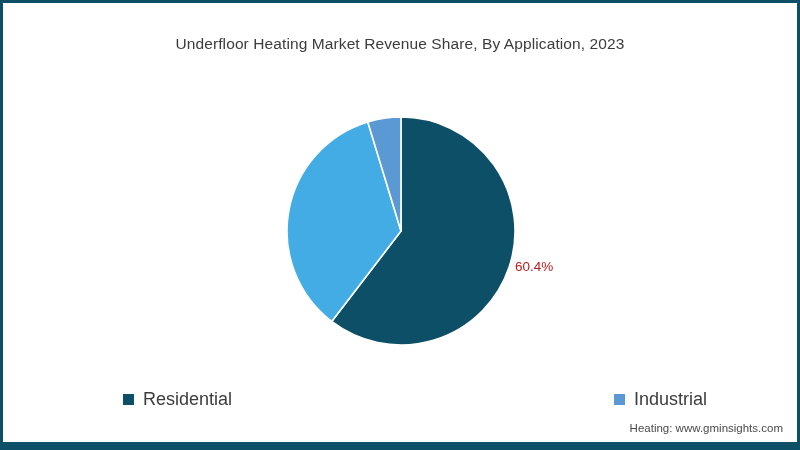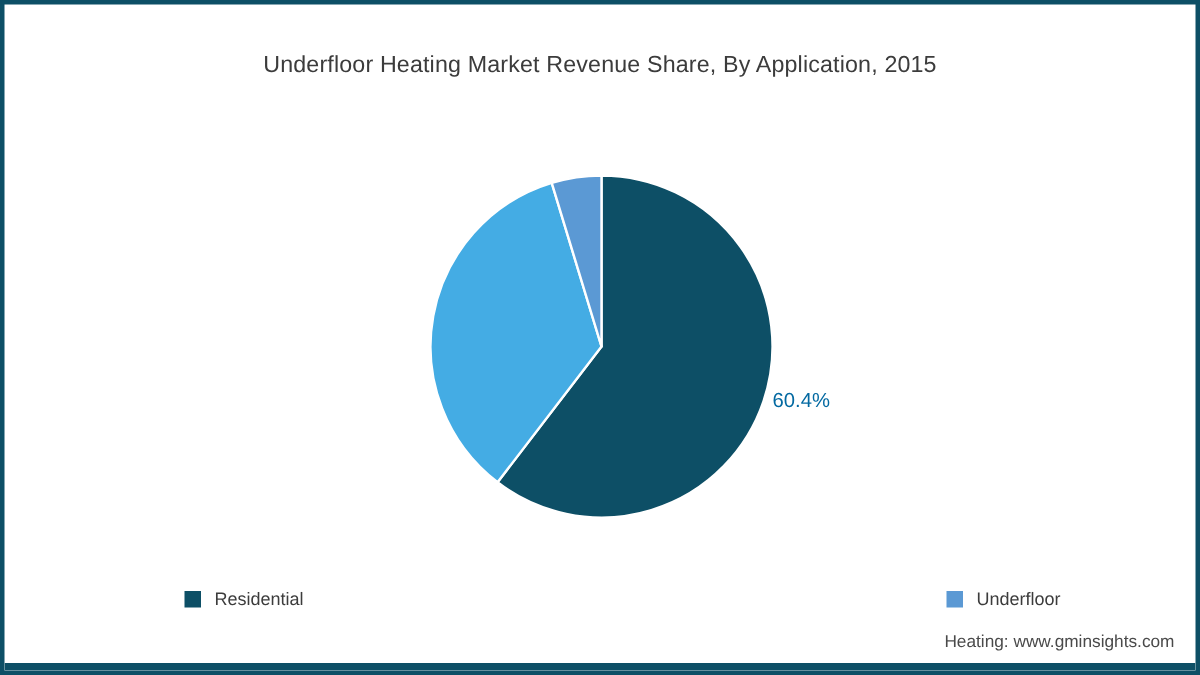--- a/index.html
+++ b/index.html
@@ -47,21 +47,21 @@
   .slice-sep {
     stroke: #ffffff;
     stroke-width: 1.6;
     stroke-linejoin: round;
   }
   .pie-label {
     position: absolute;
     left: 512px;
     top: 256px;
     font-size: 13.5px;
-    color: #0369a1;
+    color: #b91c1c;
     white-space: nowrap;
   }
   .legend {
     position: absolute;
     left: 120px;
     right: 90px;
     top: 385px;
     height: 22px;
     display: flex;
     flex-direction: row;
@@ -75,21 +75,21 @@
     gap: 9px;
     white-space: nowrap;
   }
   .legend-swatch {
     width: 11px;
     height: 11px;
     flex: 0 0 auto;
     display: block;
   }
   .legend-label {
-    font-size: 12px;
+    font-size: 18px;
     color: #3c3c3c;
     line-height: 1;
   }
   .source-note {
     position: absolute;
     right: 14px;
     bottom: 13px;
     font-size: 11.5px;
     color: #4a4a4a;
     white-space: nowrap;
@@ -101,41 +101,41 @@
     bottom: 0;
     height: 5px;
     background: #0d4f66;
   }
 </style>
 </head>
 <body>
 
 <div class="canvas">
 
-  <div class="chart-title">Underfloor Heating Market Revenue Share, By Application, 2015</div>
+  <div class="chart-title">Underfloor Heating Market Revenue Share, By Application, 2023</div>
 
   <div class="pie-wrap">
     <svg class="pie-svg" viewBox="0 0 240 240">
       <g>
         <path class="slice-sep" d="M 120 120 L 120.00 6.00 A 114 114 0 1 1 50.70 210.51 Z" fill="#0d4f66" stroke="#ffffff"></path>
         <path class="slice-sep" d="M 120 120 L 50.70 210.51 A 114 114 0 0 1 86.82 10.93 Z" fill="#44ace4" stroke="#ffffff"></path>
         <path class="slice-sep" d="M 120 120 L 86.82 10.93 A 114 114 0 0 1 120.00 6.00 Z" fill="#5b99d4" stroke="#ffffff"></path>
       </g>
     </svg>
   </div>
 
   <div class="pie-label">60.4%</div>
 
   <div class="legend">
     <div class="legend-item">
       <span class="legend-swatch" style="background: rgb(13, 79, 102);"></span>
       <span class="legend-label">Residential</span>
     </div>
     <div class="legend-item">
       <span class="legend-swatch" style="background: rgb(91, 153, 212);"></span>
-      <span class="legend-label">Underfloor</span>
+      <span class="legend-label">Industrial</span>
     </div>
   </div>
 
   <div class="source-note">Heating: www.gminsights.com</div>
 
   <div class="bottom-rule"></div>
 </div>
 
 </body></html>

